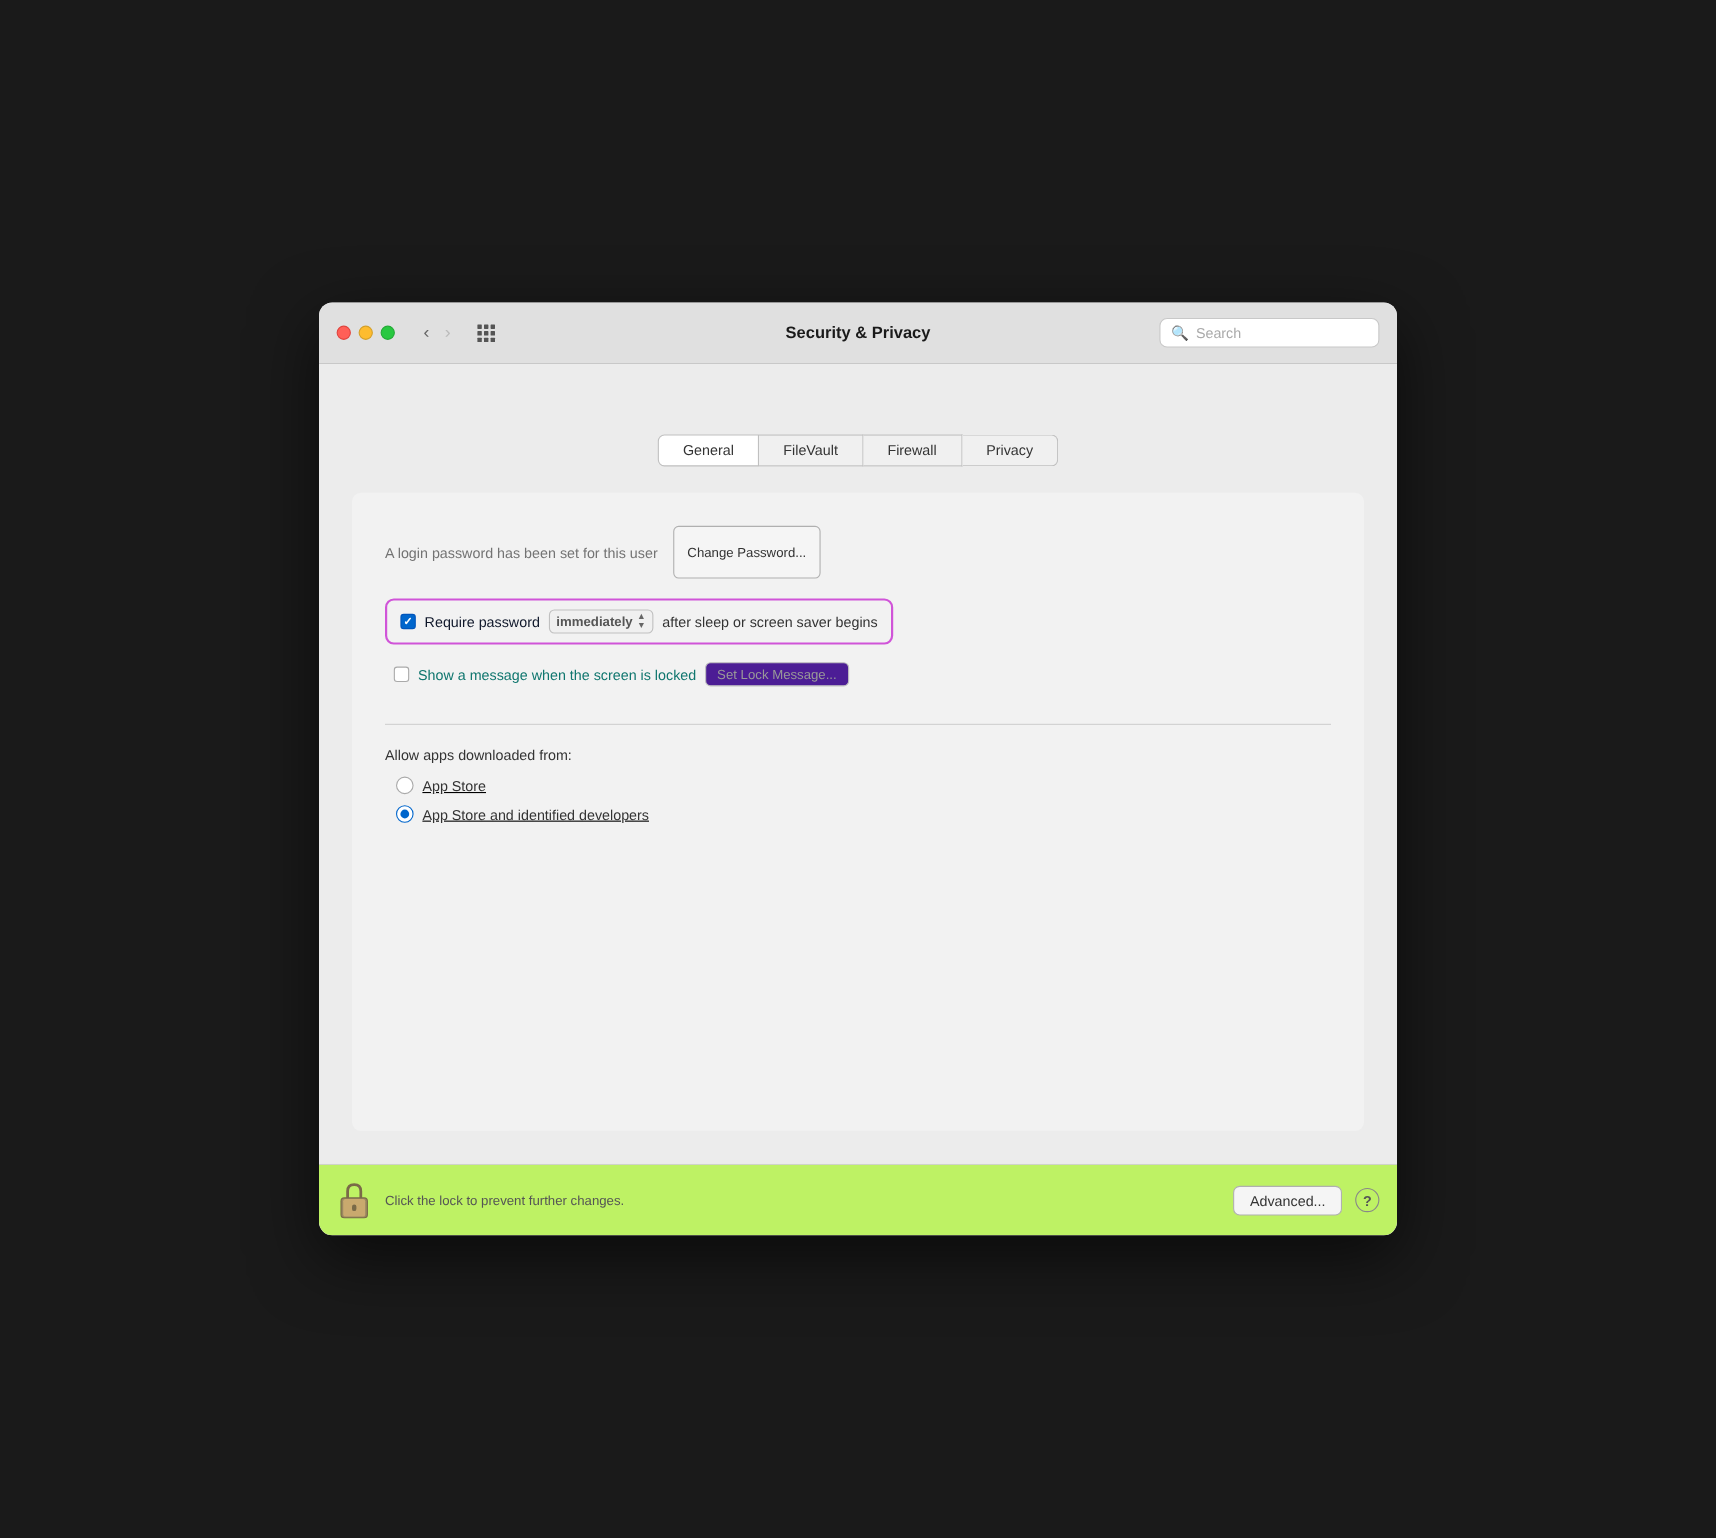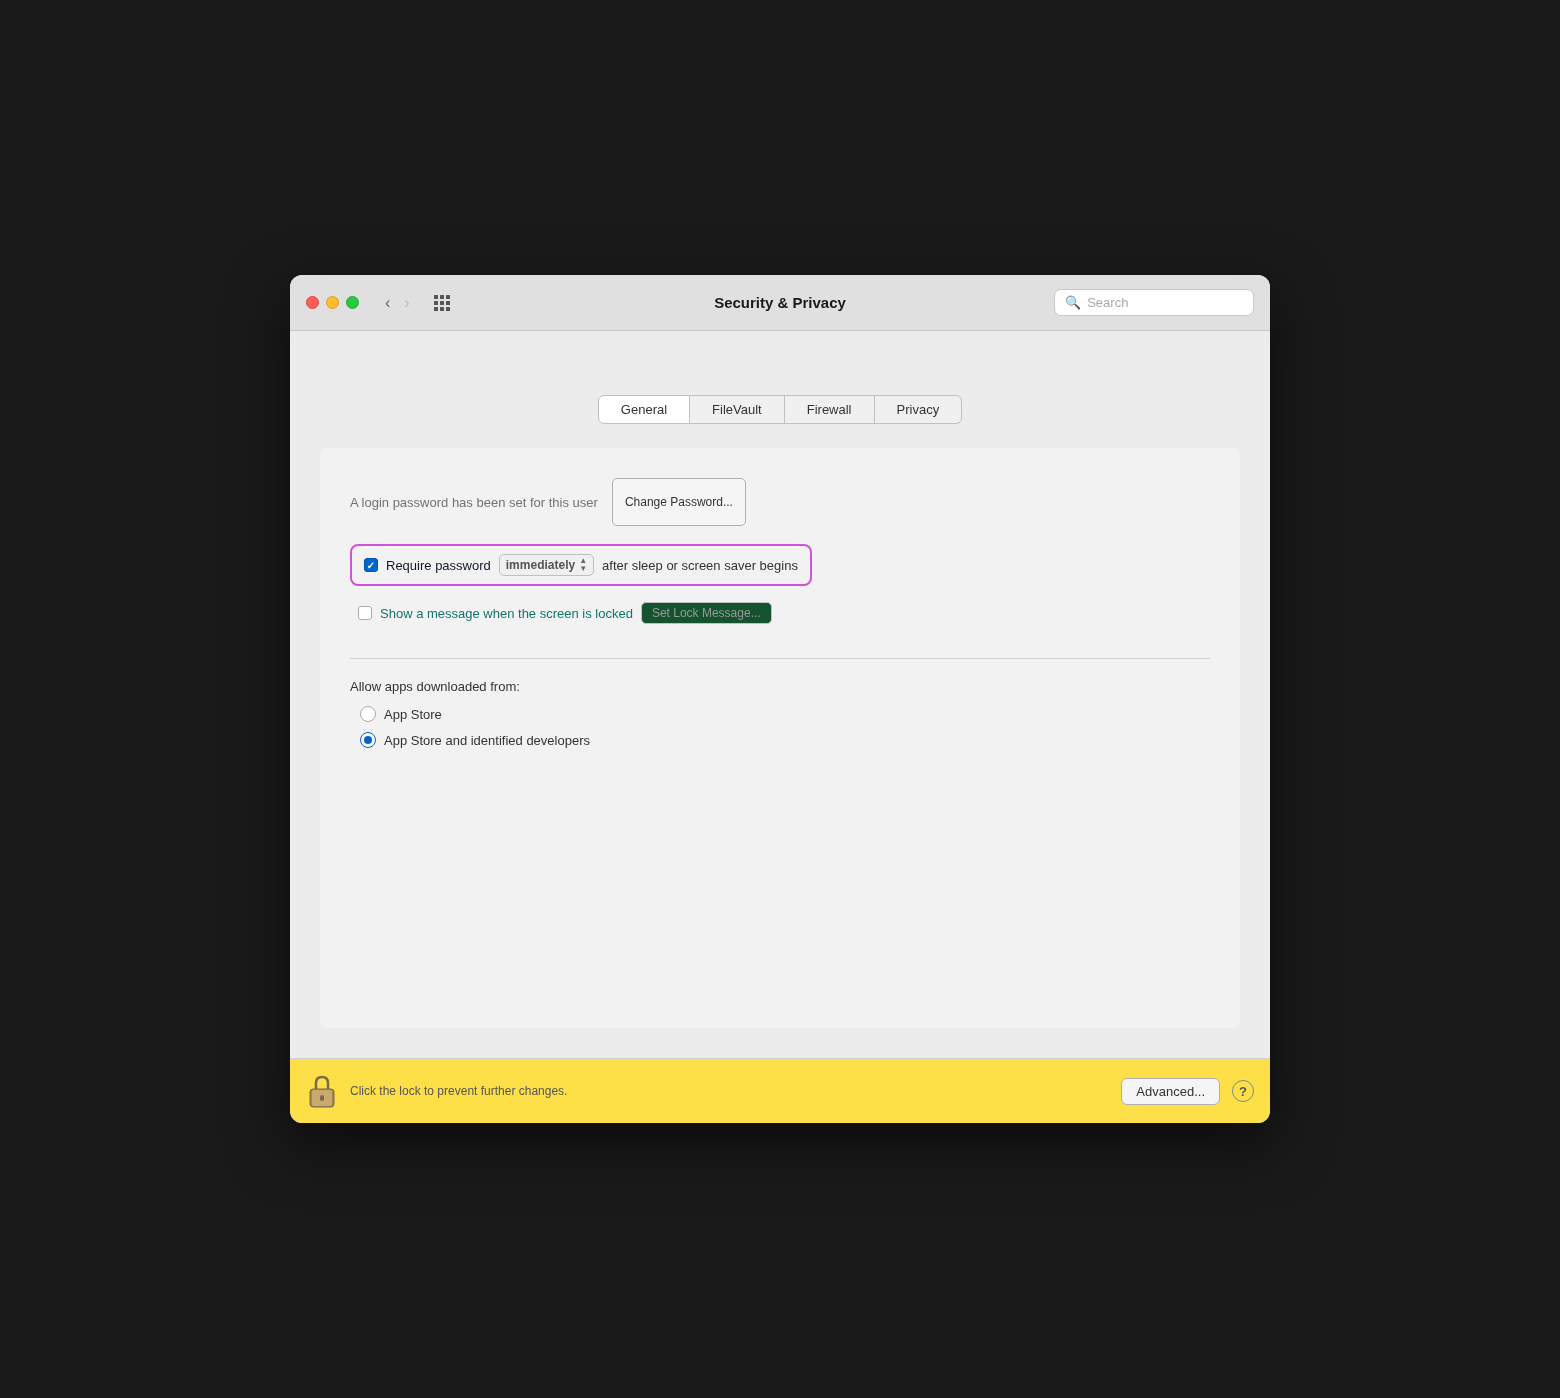--- a/index.html
+++ b/index.html
@@ -272,21 +272,21 @@
     }
 
     .show-message-label {
       font-size: 13px;
       color: #0f766e;
     }
 
     .set-lock-btn {
       padding: 3px 10px;
       font-size: 12px;
-      background: #14532d;
+      background: #4c1d95;
       border: 1px solid #c0c0c0;
       border-radius: 5px;
       cursor: pointer;
       color: #999;
     }
 
     
     .divider {
       border: none;
       border-top: 1px solid #d0d0d0;
@@ -298,20 +298,21 @@
       font-size: 13px;
       color: #333;
       margin-bottom: 12px;
     }
 
     .radio-group {
       display: flex;
       flex-direction: column;
       gap: 10px;
       padding-left: 10px;
+      text-decoration: underline;
     }
 
     .radio-row {
       display: flex;
       align-items: center;
       gap: 8px;
     }
 
     .radio-btn {
       width: 16px;
@@ -344,21 +345,21 @@
       color: #333;
     }
 
     
     .bottom-bar {
       display: flex;
       align-items: center;
       padding: 14px 16px;
       border-top: 1px solid #d0d0d0;
       gap: 12px;
-      background: #fde047;
+      background: #bef264;
       border-radius: 0 0 12px 12px;
     }
 
     .lock-icon {
       width: 32px;
       height: 36px;
       flex-shrink: 0;
     }
 
     .lock-text {

